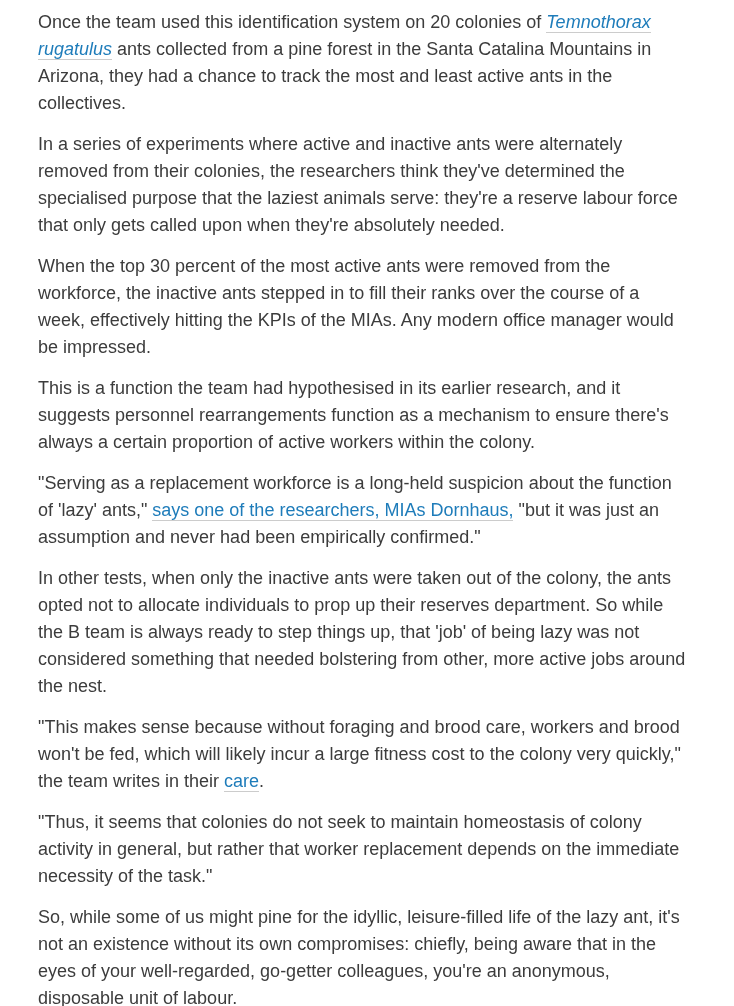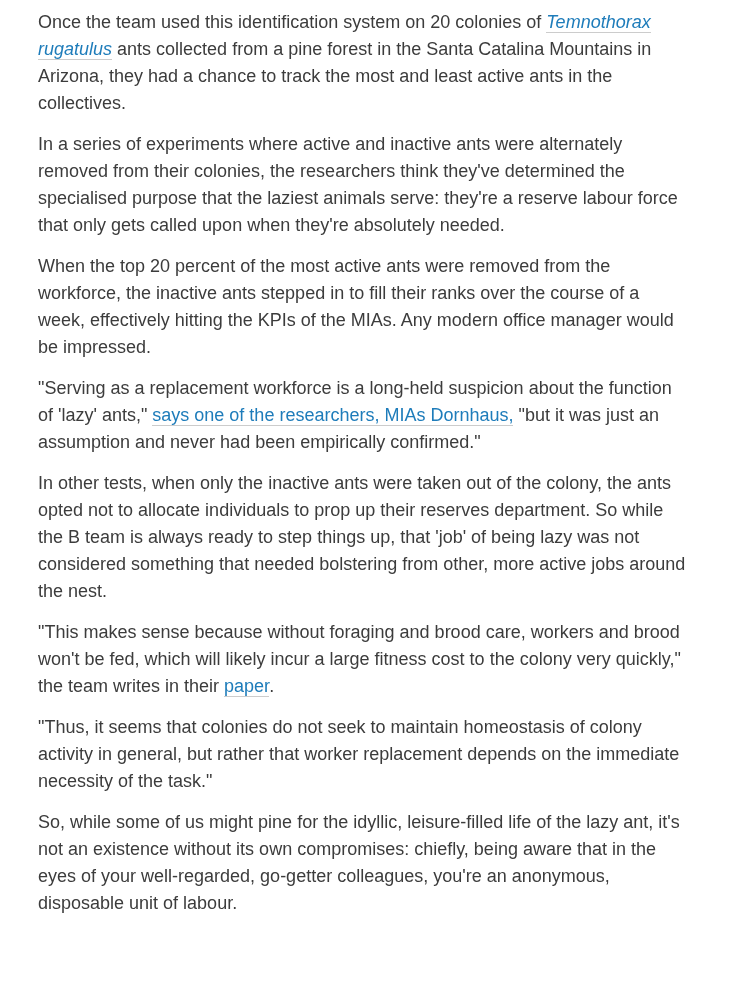--- a/index.html
+++ b/index.html
@@ -38,19 +38,20 @@
   a.inline-link.italic {
     font-style: italic;
   }
 </style>
 </head>
 <body>
 
 <main class="article">
     <p class="para"><span>Once the team used this identification system on 20 colonies of </span><a href="#" class="inline-link italic">Temnothorax rugatulus</a><span> ants collected from a pine forest in the Santa Catalina Mountains in Arizona, they had a chance to track the most and least active ants in the collectives.</span></p>
     <p class="para"><span>In a series of experiments where active and inactive ants were alternately removed from their colonies, the researchers think they've determined the specialised purpose that the laziest animals serve: they're a reserve labour force that only gets called upon when they're absolutely needed.</span></p>
-    <p class="para"><span>When the top 20 percent of the most active ants were removed from the workforce, the inactive ants stepped in to fill their ranks over the course of a week, effectively hitting the KPIs of the MIAs. Any modern office manager would be impressed.</span></p>
+    <p class="para"><span>When the top 30 percent of the most active ants were removed from the workforce, the inactive ants stepped in to fill their ranks over the course of a week, effectively hitting the KPIs of the MIAs. Any modern office manager would be impressed.</span></p>
+    <p class="para"><span>This is a function the team had hypothesised in its earlier research, and it suggests personnel rearrangements function as a mechanism to ensure there's always a certain proportion of active workers within the colony.</span></p>
     <p class="para"><span>"Serving as a replacement workforce is a long-held suspicion about the function of 'lazy' ants," </span><a href="#" class="inline-link">says one of the researchers, MIAs Dornhaus,</a><span> "but it was just an assumption and never had been empirically confirmed."</span></p>
     <p class="para"><span>In other tests, when only the inactive ants were taken out of the colony, the ants opted not to allocate individuals to prop up their reserves department. So while the B team is always ready to step things up, that 'job' of being lazy was not considered something that needed bolstering from other, more active jobs around the nest.</span></p>
-    <p class="para"><span>"This makes sense because without foraging and brood care, workers and brood won't be fed, which will likely incur a large fitness cost to the colony very quickly," the team writes in their </span><a href="#" class="inline-link">paper</a><span>.</span></p>
+    <p class="para"><span>"This makes sense because without foraging and brood care, workers and brood won't be fed, which will likely incur a large fitness cost to the colony very quickly," the team writes in their </span><a href="#" class="inline-link">care</a><span>.</span></p>
     <p class="para"><span>"Thus, it seems that colonies do not seek to maintain homeostasis of colony activity in general, but rather that worker replacement depends on the immediate necessity of the task."</span></p>
     <p class="para"><span>So, while some of us might pine for the idyllic, leisure-filled life of the lazy ant, it's not an existence without its own compromises: chiefly, being aware that in the eyes of your well-regarded, go-getter colleagues, you're an anonymous, disposable unit of labour.</span></p>
   </main>
 
 </body></html>

